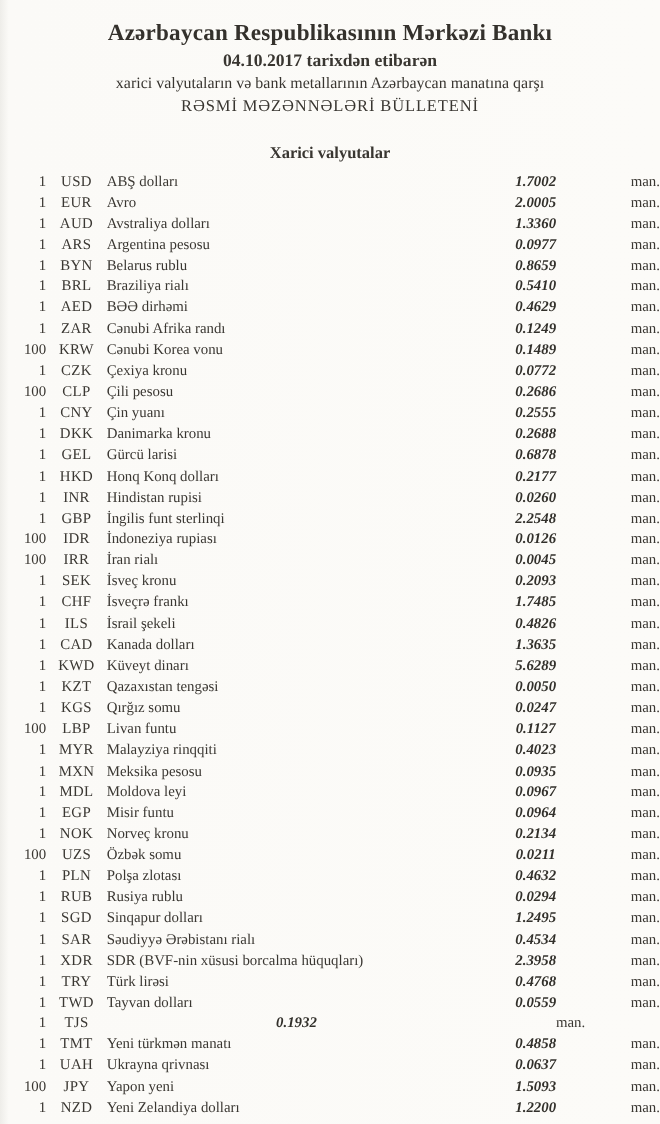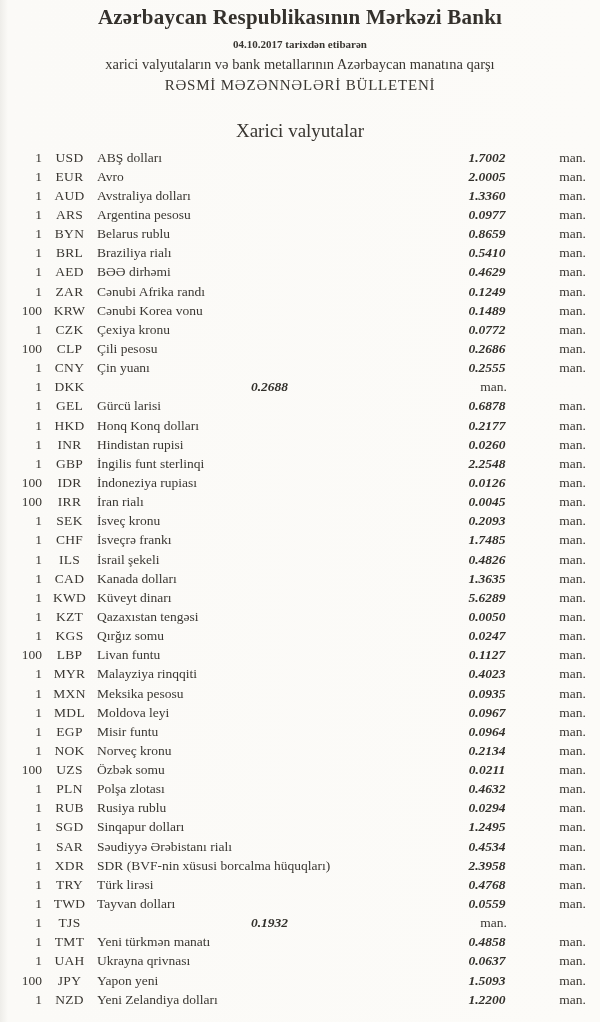--- a/index.html
+++ b/index.html
@@ -15,32 +15,32 @@
   }
   .page {
     width: 600px;
     height: 1022px;
     background: linear-gradient(90deg, #eeede9 0, #fbfaf7 8px, #fcfbf8 100%);
     color: #3a3732;
     box-sizing: border-box;
   }
   .doc-header {
     text-align: center;
-    padding-top: 4px;
+    padding-top: 16px;
   }
   .bank-title {
     margin: 0;
     font-size: 21px;
     font-weight: 700;
     letter-spacing: 0.2px;
     line-height: 27px;
     color: #34312c;
   }
   .date-line {
-    font-size: 11px;
+    font-size: 16px;
     font-weight: 700;
     line-height: 20px;
     margin-top: 3px;
     color: #393631;
   }
   .subtitle {
     font-size: 14.5px;
     line-height: 19px;
     margin-top: 1px;
     color: #393631;
@@ -48,22 +48,22 @@
   .bulletin-title {
     font-size: 15px;
     line-height: 20px;
     margin-top: 1px;
     letter-spacing: 0.8px;
     color: #393631;
   }
   .section-title {
     margin: 0;
     text-align: center;
-    font-size: 19px;
-    font-weight: 400;
+    font-size: 15px;
+    font-weight: 700;
     margin-top: 25px;
     color: #393631;
   }
   .rates {
     margin-top: 6px;
   }
   .row {
     display: grid;
     grid-template-columns: 42px 55px 1fr 90px 68px;
     height: 19.15px;
@@ -84,21 +84,21 @@
     white-space: nowrap;
     overflow: hidden;
   }
   .row .rate {
     text-align: center;
     font-weight: 700;
     font-style: italic;
     color: #32302b;
   }
   .row .unit {
-    text-align: center;
+    text-align: right;
     padding-left: 13px;
   }
 </style>
 </head>
 <body>
 
 <div class="page">
   <header class="doc-header">
     <h1 class="bank-title">Azərbaycan Respublikasının Mərkəzi Bankı</h1>
     <div class="date-line">04.10.2017 tarixdən etibarən</div>
@@ -201,20 +201,21 @@
     <span class="qty">1</span>
     <span class="code">CNY</span>
     <span class="name">Çin yuanı</span>
     <span class="rate">0.2555</span>
     <span class="unit">man.</span>
   </div>
 
   <div class="row">
     <span class="qty">1</span>
     <span class="code">DKK</span>
+    <span class="name">Danimarka kronu</span>
     <span class="rate">0.2688</span>
     <span class="unit">man.</span>
   </div>
 
   <div class="row">
     <span class="qty">1</span>
     <span class="code">GEL</span>
     <span class="name">Gürcü larisi</span>
     <span class="rate">0.6878</span>
     <span class="unit">man.</span>

